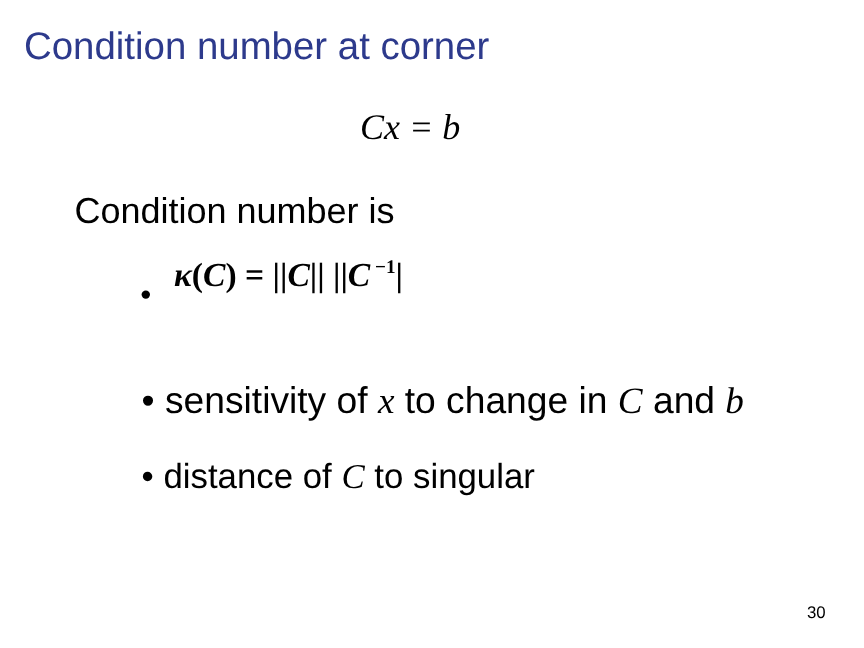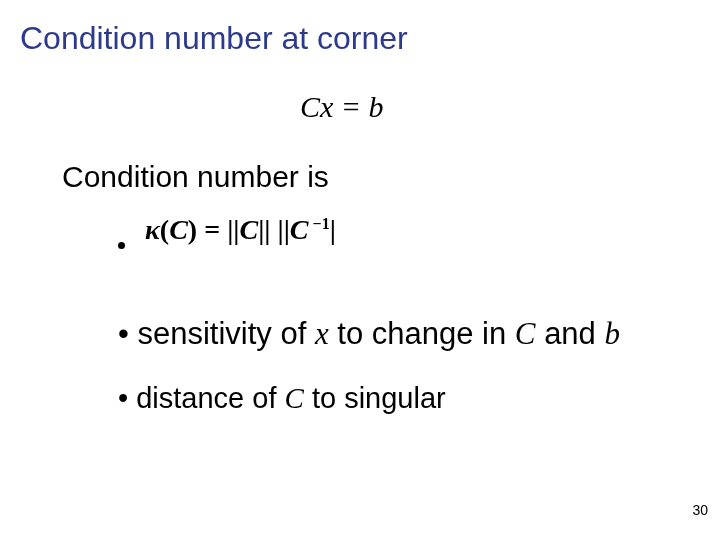--- a/index.html
+++ b/index.html
@@ -74,21 +74,21 @@
     left: 118px;
     top: 382px;
     font-size: 29px;
   }
   .mathvar {
     font-family: Georgia, 'Times New Roman', serif;
     font-style: italic;
   }
   .pagenum {
     position: absolute;
-    right: 12px;
+    right: 32px;
     bottom: 22px;
     font-size: 14px;
     color: #000;
   }
   .dot {
     display: inline-block;
     width: 7px;
     height: 7px;
     background: #000;
     border-radius: 50%;

